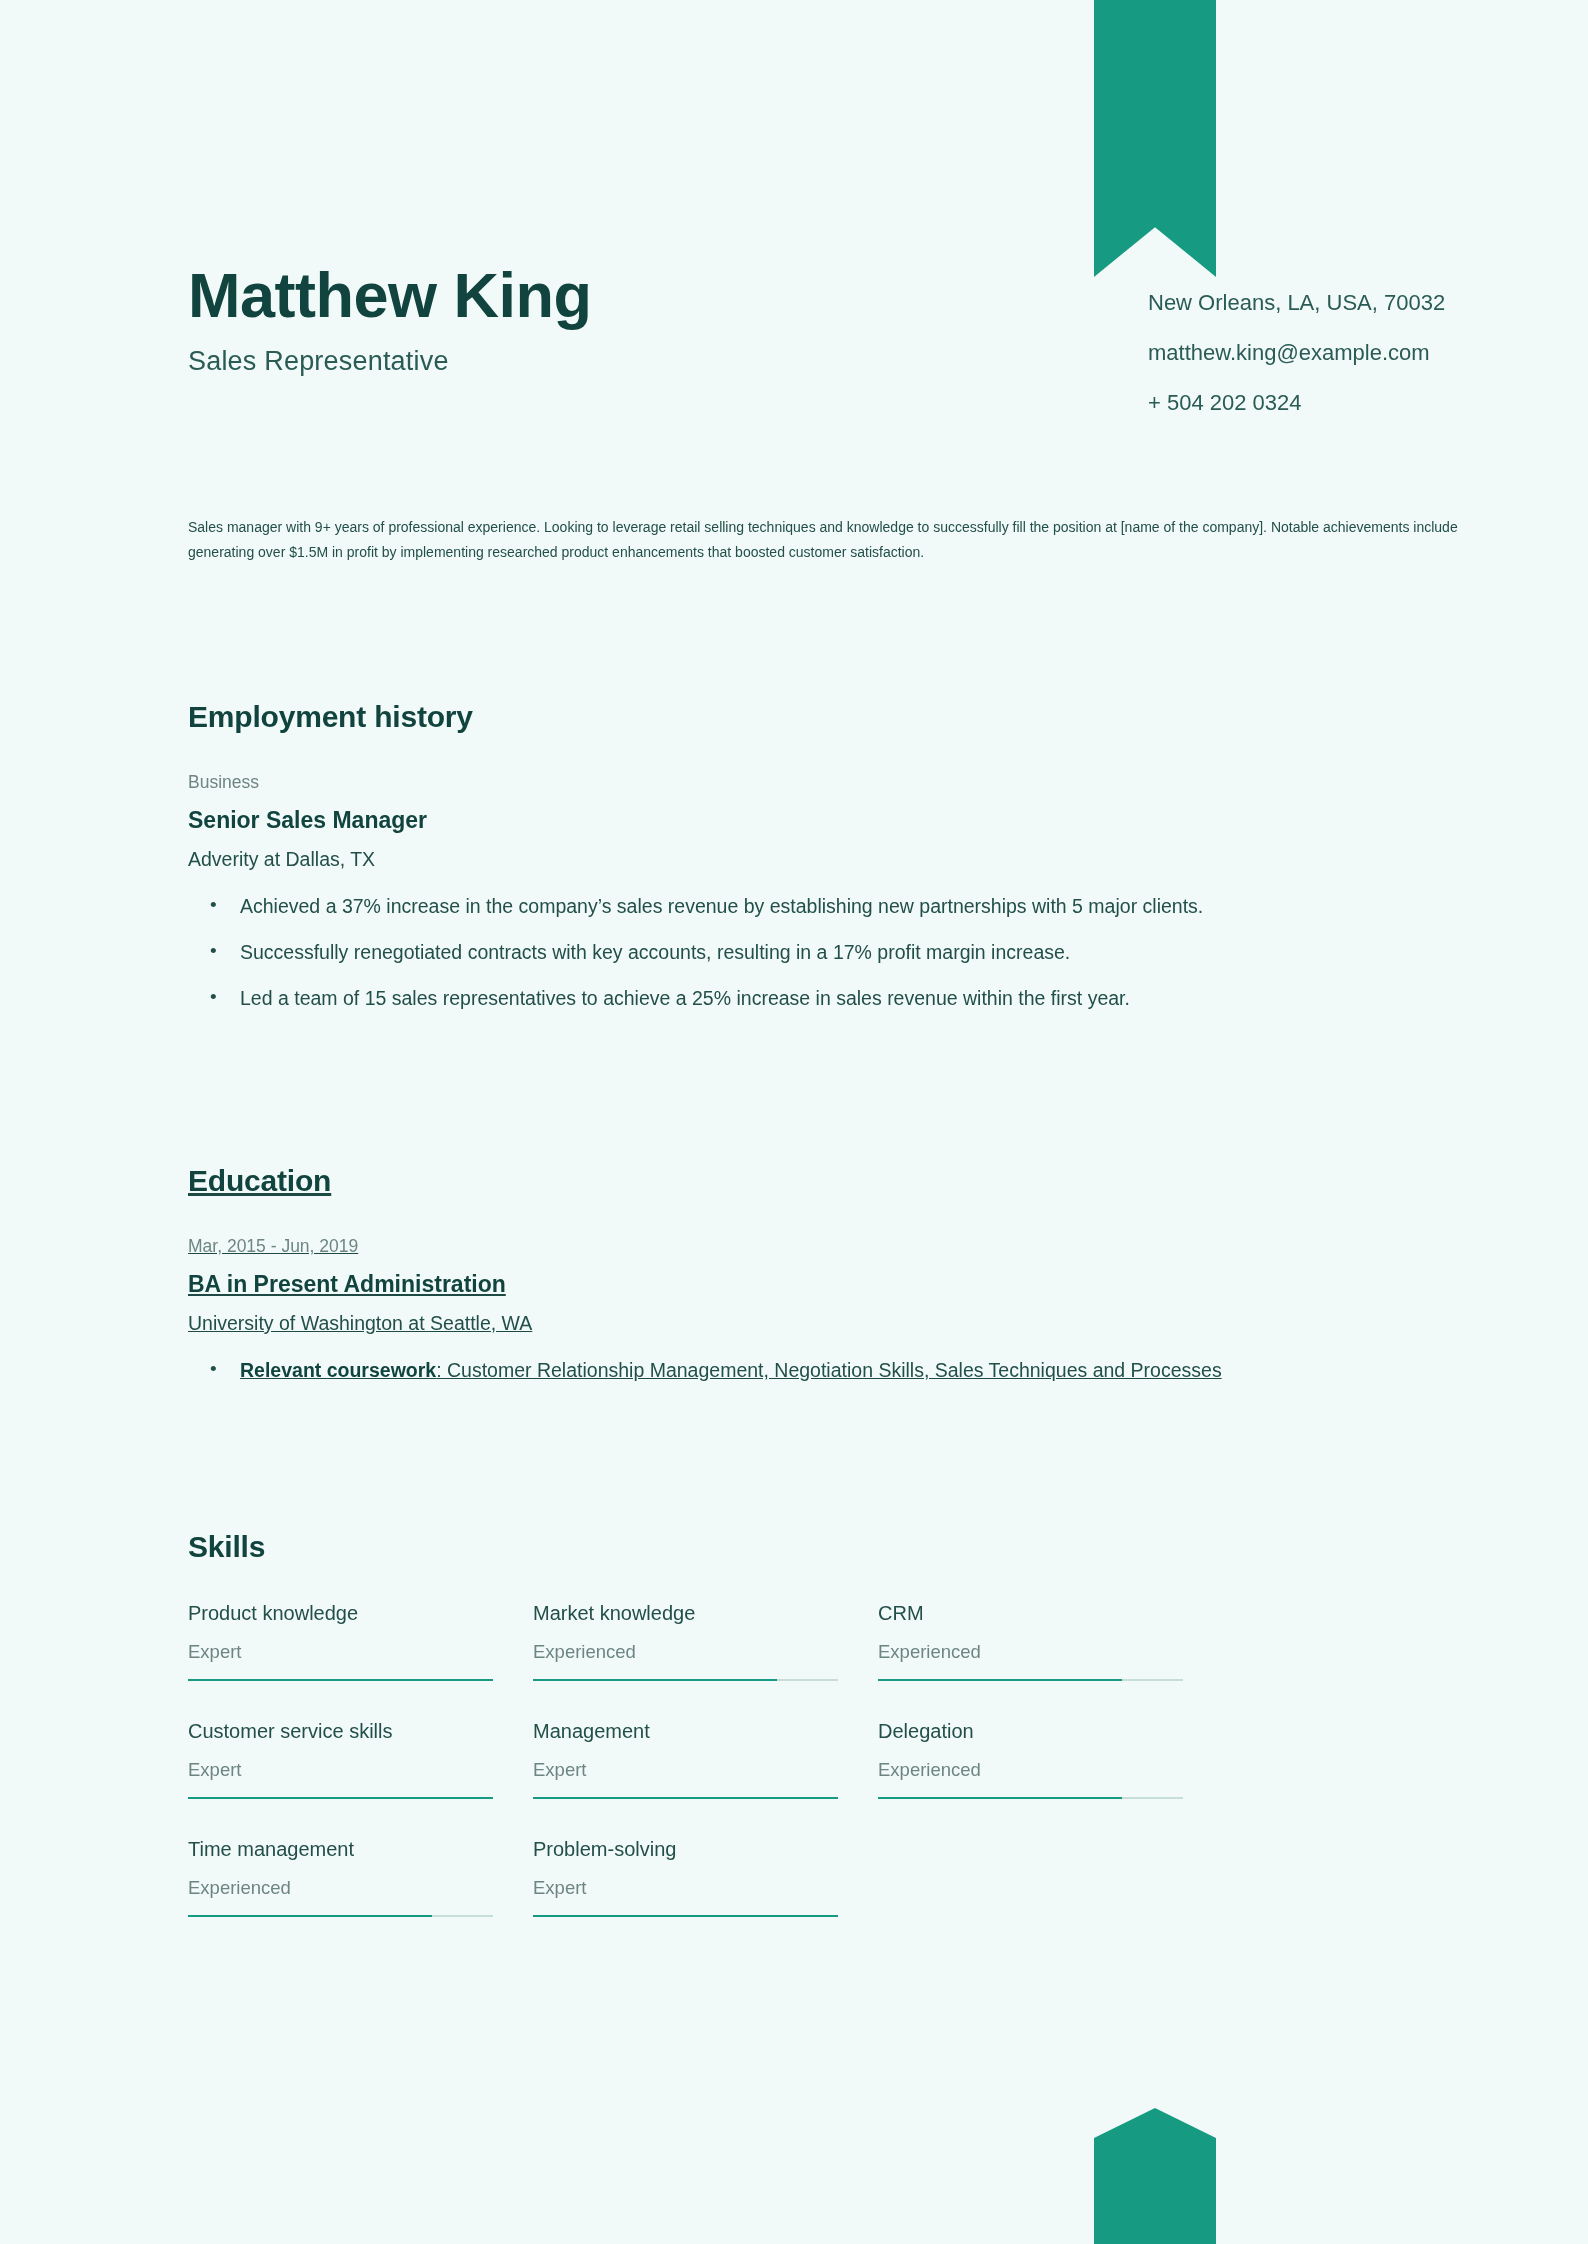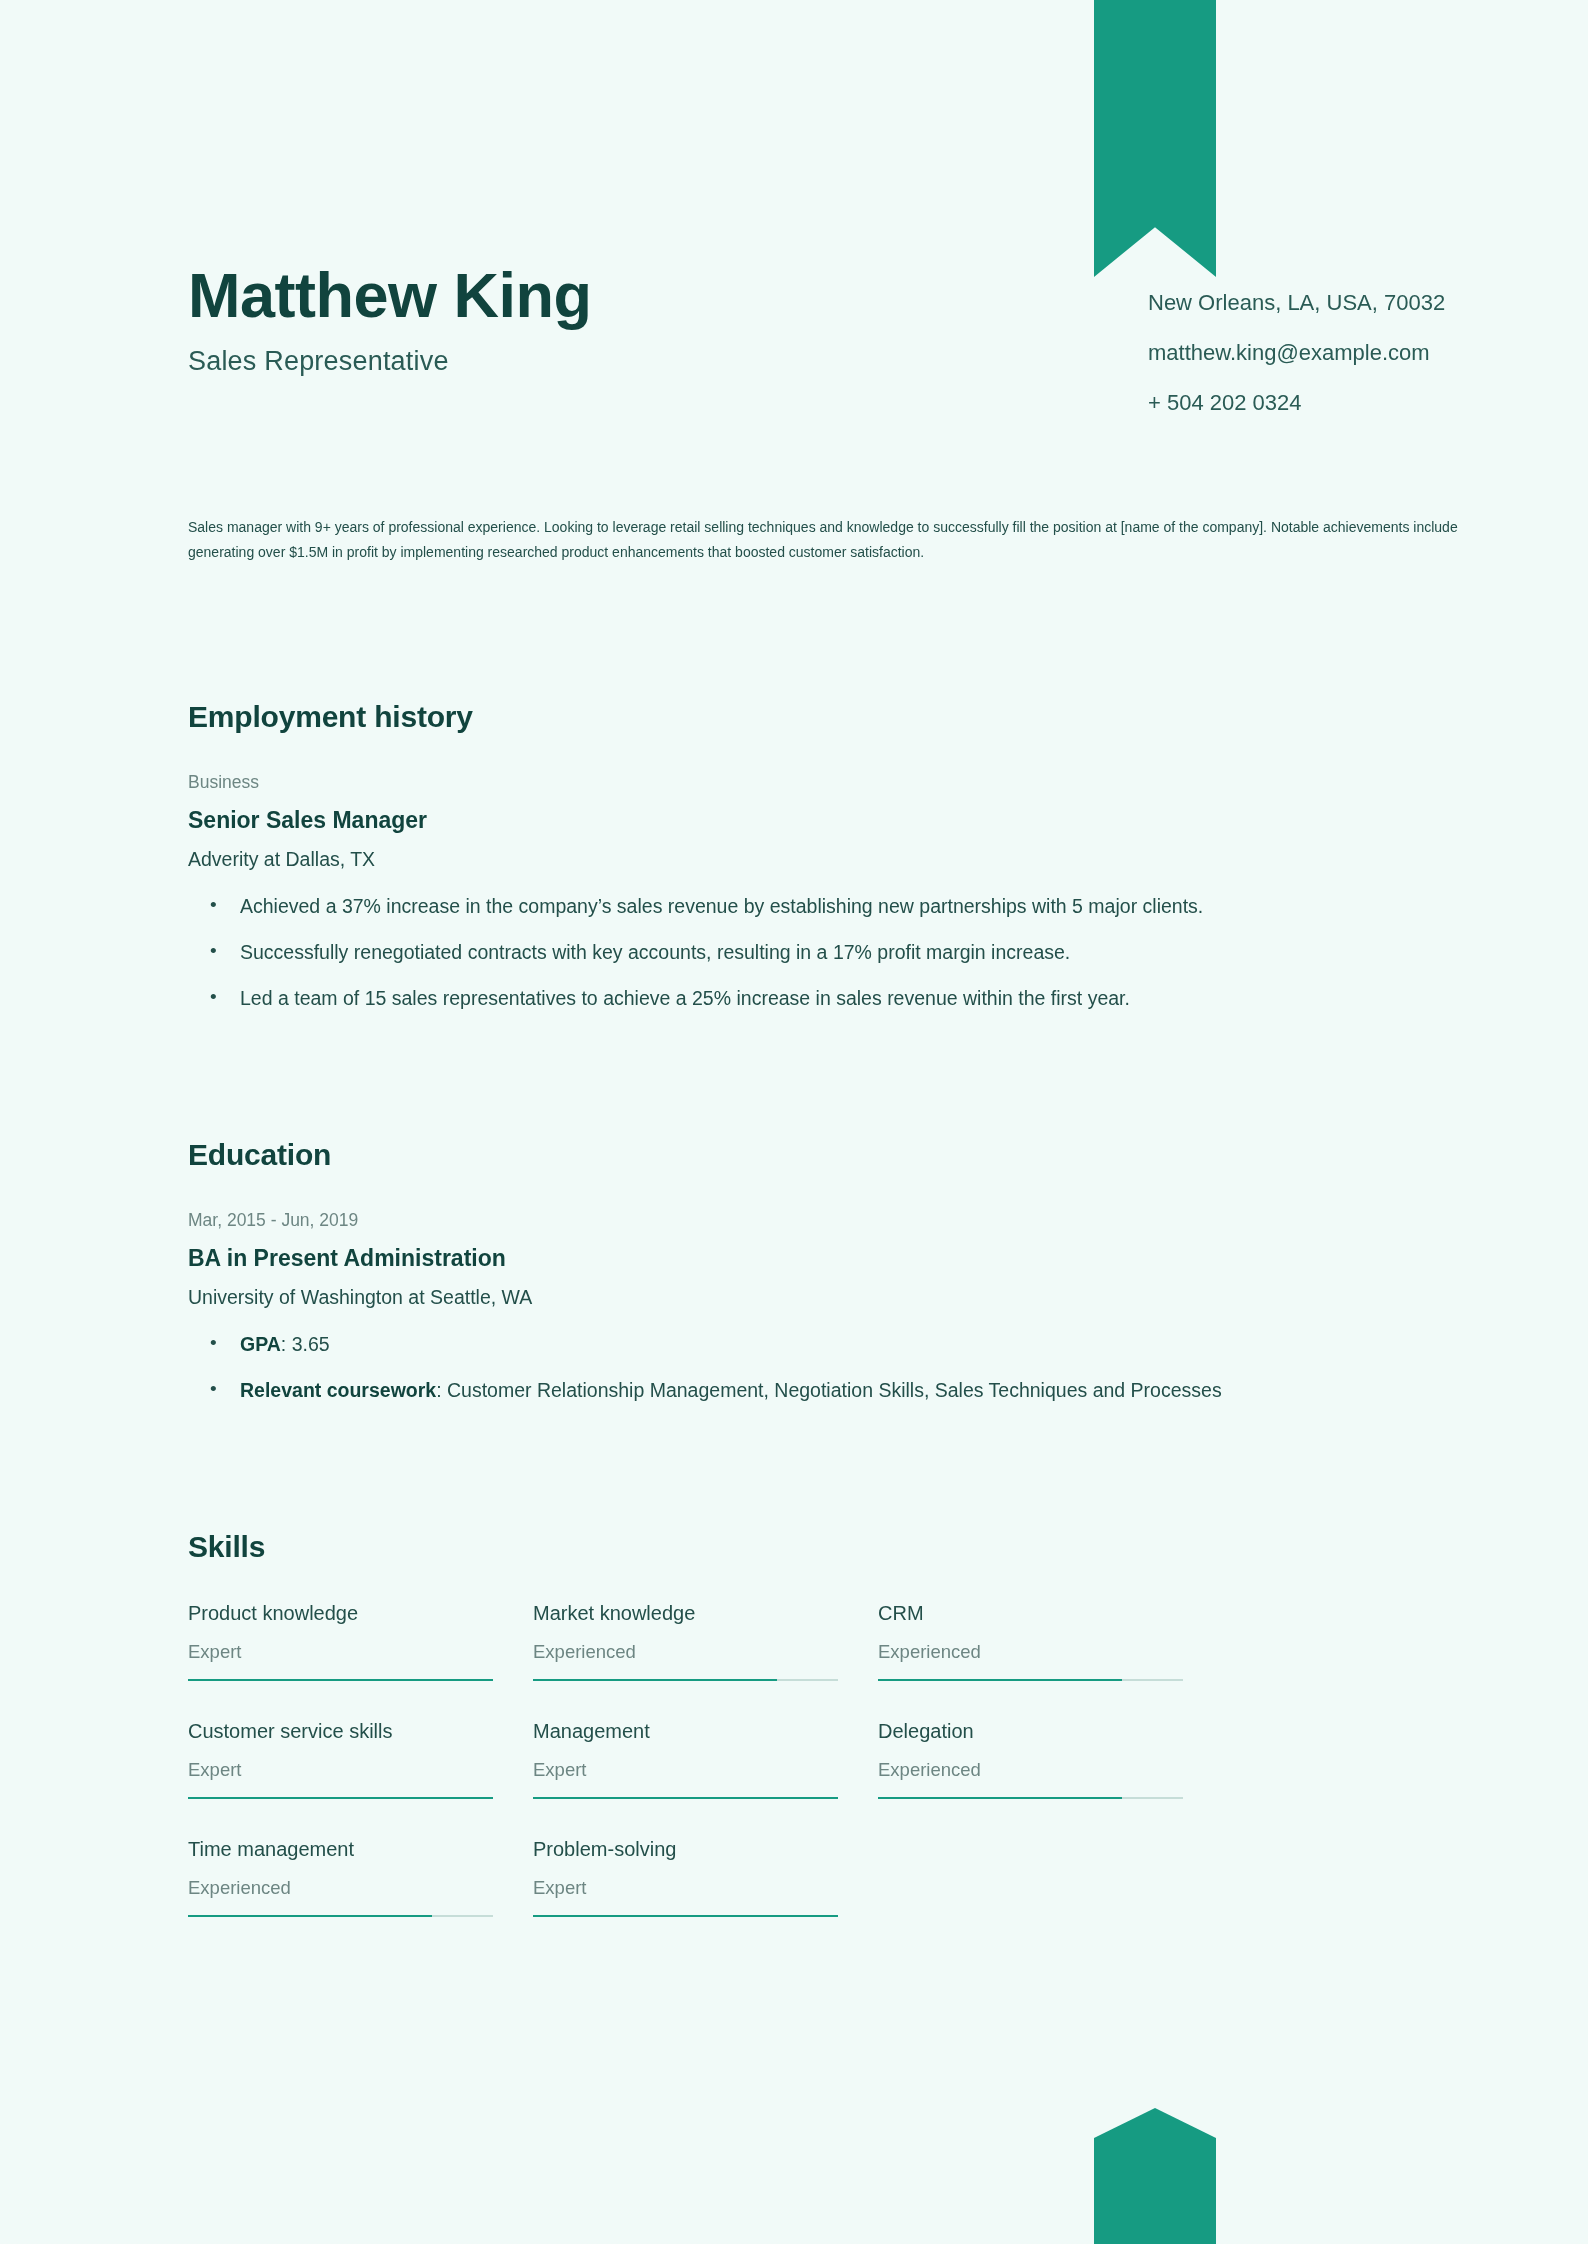--- a/index.html
+++ b/index.html
@@ -208,27 +208,26 @@
     <p class="entry-date">Business</p>
     <p class="entry-title">Senior Sales Manager</p>
     <p class="entry-org">Adverity at Dallas, TX</p>
     <ul class="bullets">
       <li>Achieved a 37% increase in the company’s sales revenue by establishing new partnerships with 5 major clients.</li>
       <li>Successfully renegotiated contracts with key accounts, resulting in a 17% profit margin increase.</li>
       <li>Led a team of 15 sales representatives to achieve a 25% increase in sales revenue within the first year.</li>
     </ul>
   </div>
 
-  <div class="section" style="top: 1138px;">
+  <div class="section" style="top: 1164px; text-decoration: underline;">
     <h2 class="section-title">Education</h2>
     <p class="entry-date">Mar, 2015 - Jun, 2019</p>
     <p class="entry-title">BA in Present Administration</p>
     <p class="entry-org">University of Washington at Seattle, WA</p>
     <ul class="bullets">
-      <li><b>GPA</b><span>: 3.65</span></li>
       <li><b>Relevant coursework</b><span>: Customer Relationship Management, Negotiation Skills, Sales Techniques and Processes</span></li>
     </ul>
   </div>
 
   <div class="section" style="top: 1530px;">
     <h2 class="section-title">Skills</h2>
     <div class="skills-grid">
 
       <div class="skill">
         <p class="skill-name">Product knowledge</p>

